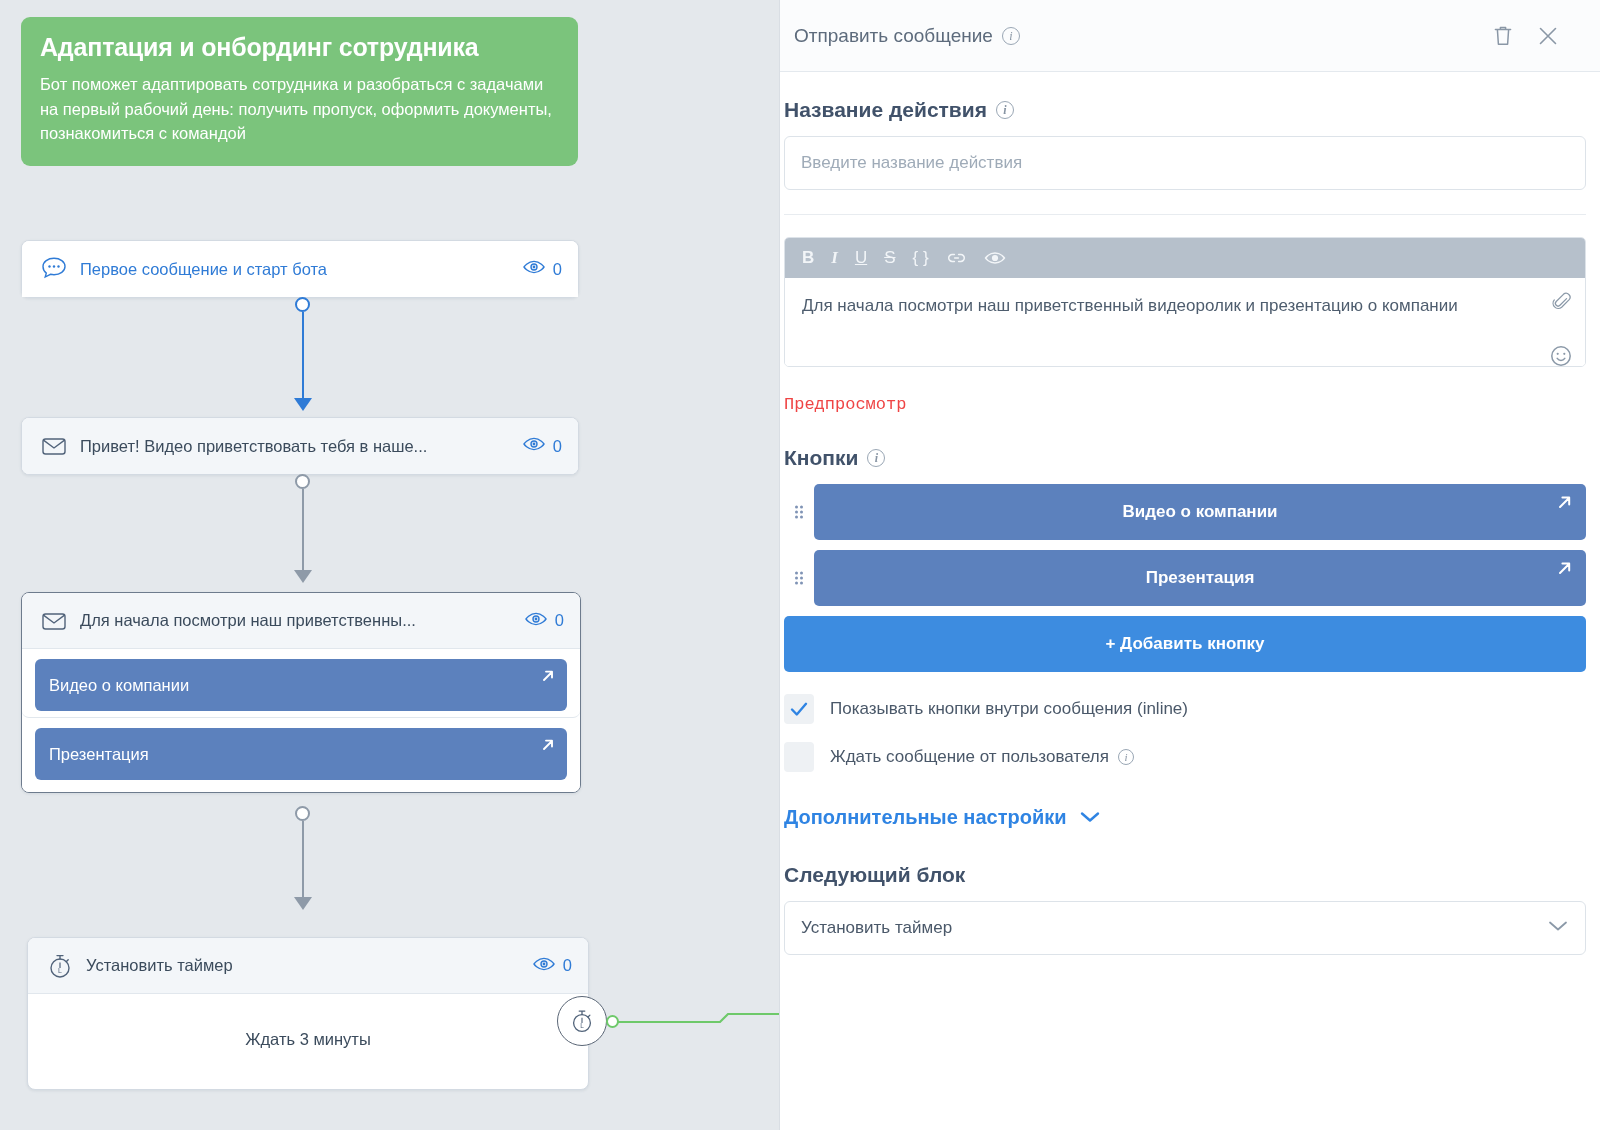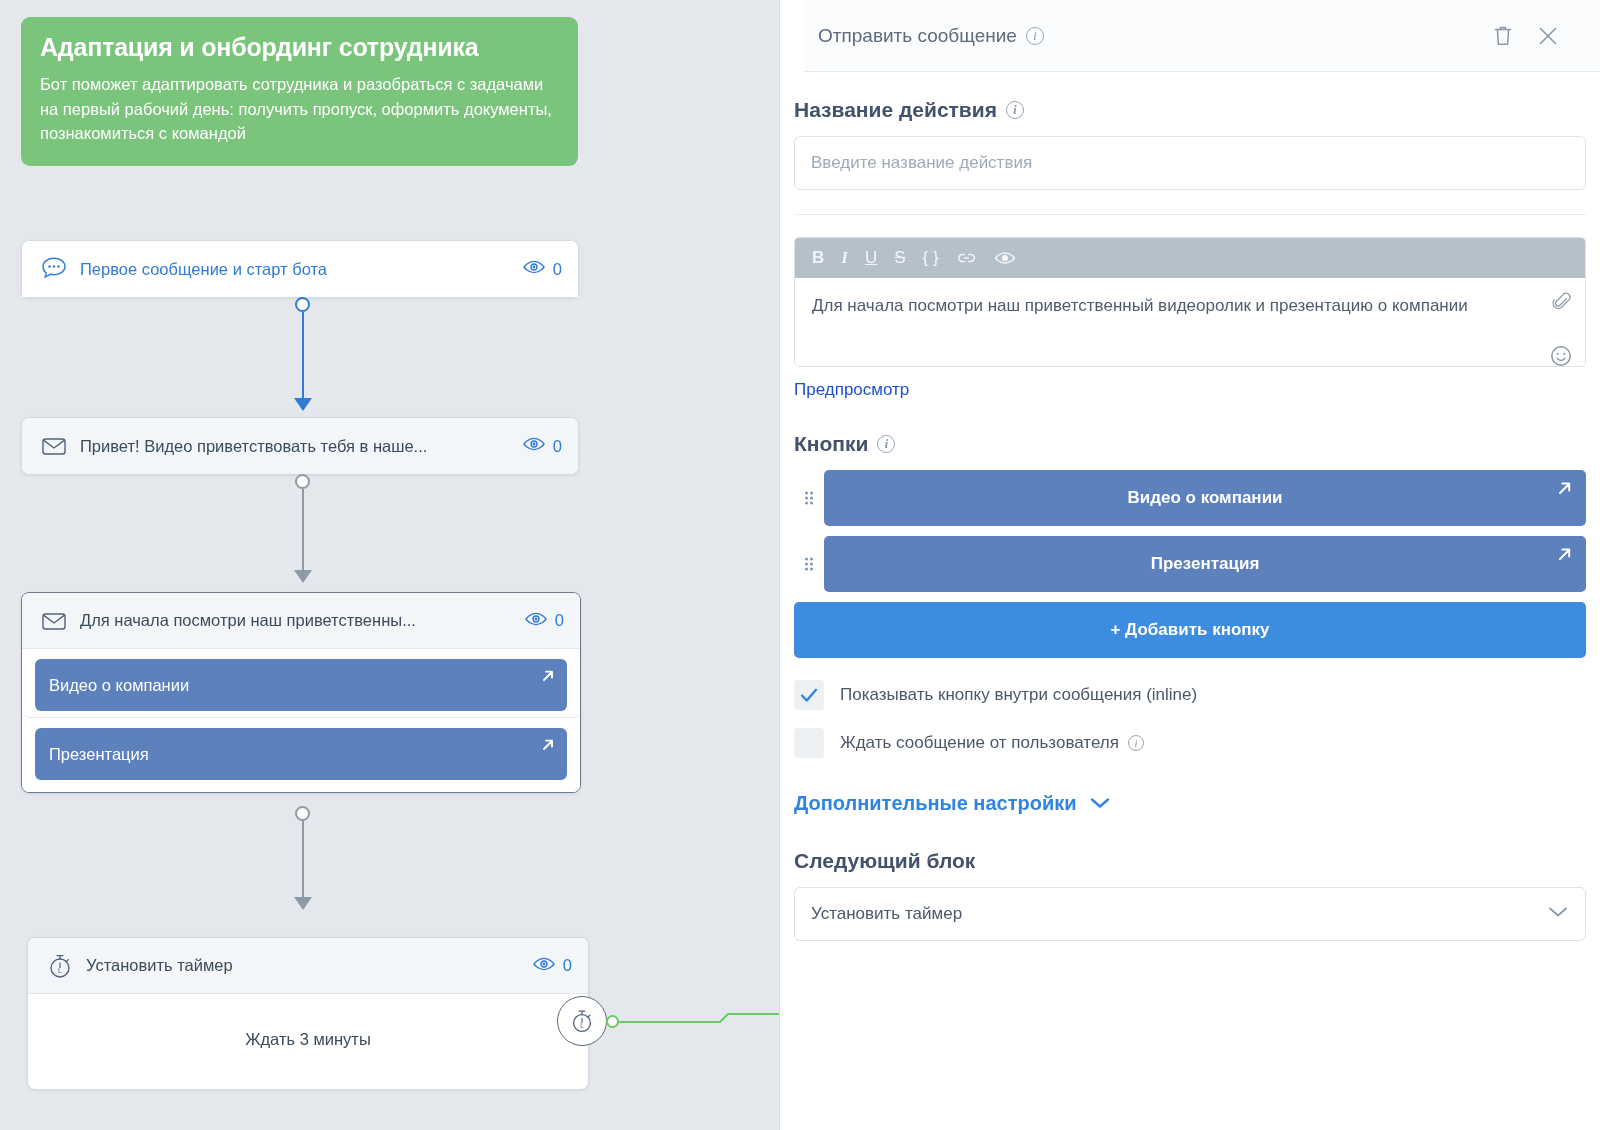--- a/index.html
+++ b/index.html
@@ -135,30 +135,29 @@
     width: 821px; height: 1130px;
     background: #ffffff;
     border-left: 1px solid #d9dee4;
   }
   .panel-head {
     height: 72px;
     display: flex; align-items: center;
     padding: 0 40px 0 14px;
     background: #fbfcfd;
     border-bottom: 1px solid #e4e9ee;
-    margin-left: 24px;
   }
   .panel-head-title {
     font-size: 19px; color: #5d6b7c; font-weight: 400;
     display: flex; align-items: center; gap: 9px;
   }
   .panel-head-spacer { flex: 1 1 auto; }
   .head-icon { cursor: pointer; margin-left: 22px; display:flex; align-items:center;}
 
-  .panel-body { padding: 0 14px 0 14px; }
+  .panel-body { padding: 0 14px 0 4px; }
   .section-label {
     font-size: 21px; color: #41526a; font-weight: bold;
     display: flex; align-items: center; gap: 9px;
     margin: 26px 0 14px 0;
   }
   .info-i {
     display: inline-flex; align-items: center; justify-content: center;
     width: 18px; height: 18px; border-radius: 50%;
     border: 1.3px solid #9aa7b5; color: #8794a3;
     font-size: 12px; font-style: italic; font-family: "Liberation Serif", serif;
@@ -195,22 +194,23 @@
     font-size: 17px; color: #4e5d6e; line-height: 1.45;
     background: #fff;
   }
   .editor-side-icons {
     position: absolute; right: 12px; top: 12px;
     display: flex; flex-direction: column; gap: 22px;
     color: #8b99a8;
   }
 
   .link-text {
-    color: #1d4ed8; font-size: 17px; margin-top: 13px; cursor: pointer;
+    color: #ef4444; font-size: 17px; margin-top: 28px; cursor: pointer;
     display: inline-block;
+    font-family: Liberation Mono, monospace;
   }
 
   .btn-row { display: flex; align-items: center; margin-bottom: 10px; }
   .drag-handle {
     width: 30px; flex: 0 0 30px;
     display: flex; align-items: center; justify-content: center;
     cursor: grab;
   }
   .panel-btn {
     position: relative;
@@ -537,21 +537,21 @@
 
       <div class="add-btn">+ Добавить кнопку</div>
 
       <div class="check-row">
         <span class="checkbox">
           <svg width="22" height="22" viewBox="0 0 22 22">
             <path d="M4 11.5l4.8 5L18 5.8" fill="none" stroke="#2f84e3" stroke-width="2.4" stroke-linecap="round" stroke-linejoin="round"></path>
           </svg>
         </span>
         <span class="check-label">
-          <span>Показывать кнопку внутри сообщения (inline)</span>
+          <span>Показывать кнопки внутри сообщения (inline)</span>
         </span>
       </div>
 
       <div class="check-row" style="margin-top:18px;">
         <span class="checkbox"></span>
         <span class="check-label">
           <span>Ждать сообщение от пользователя</span>
           <span class="info-i sm">i</span>
         </span>
       </div>

